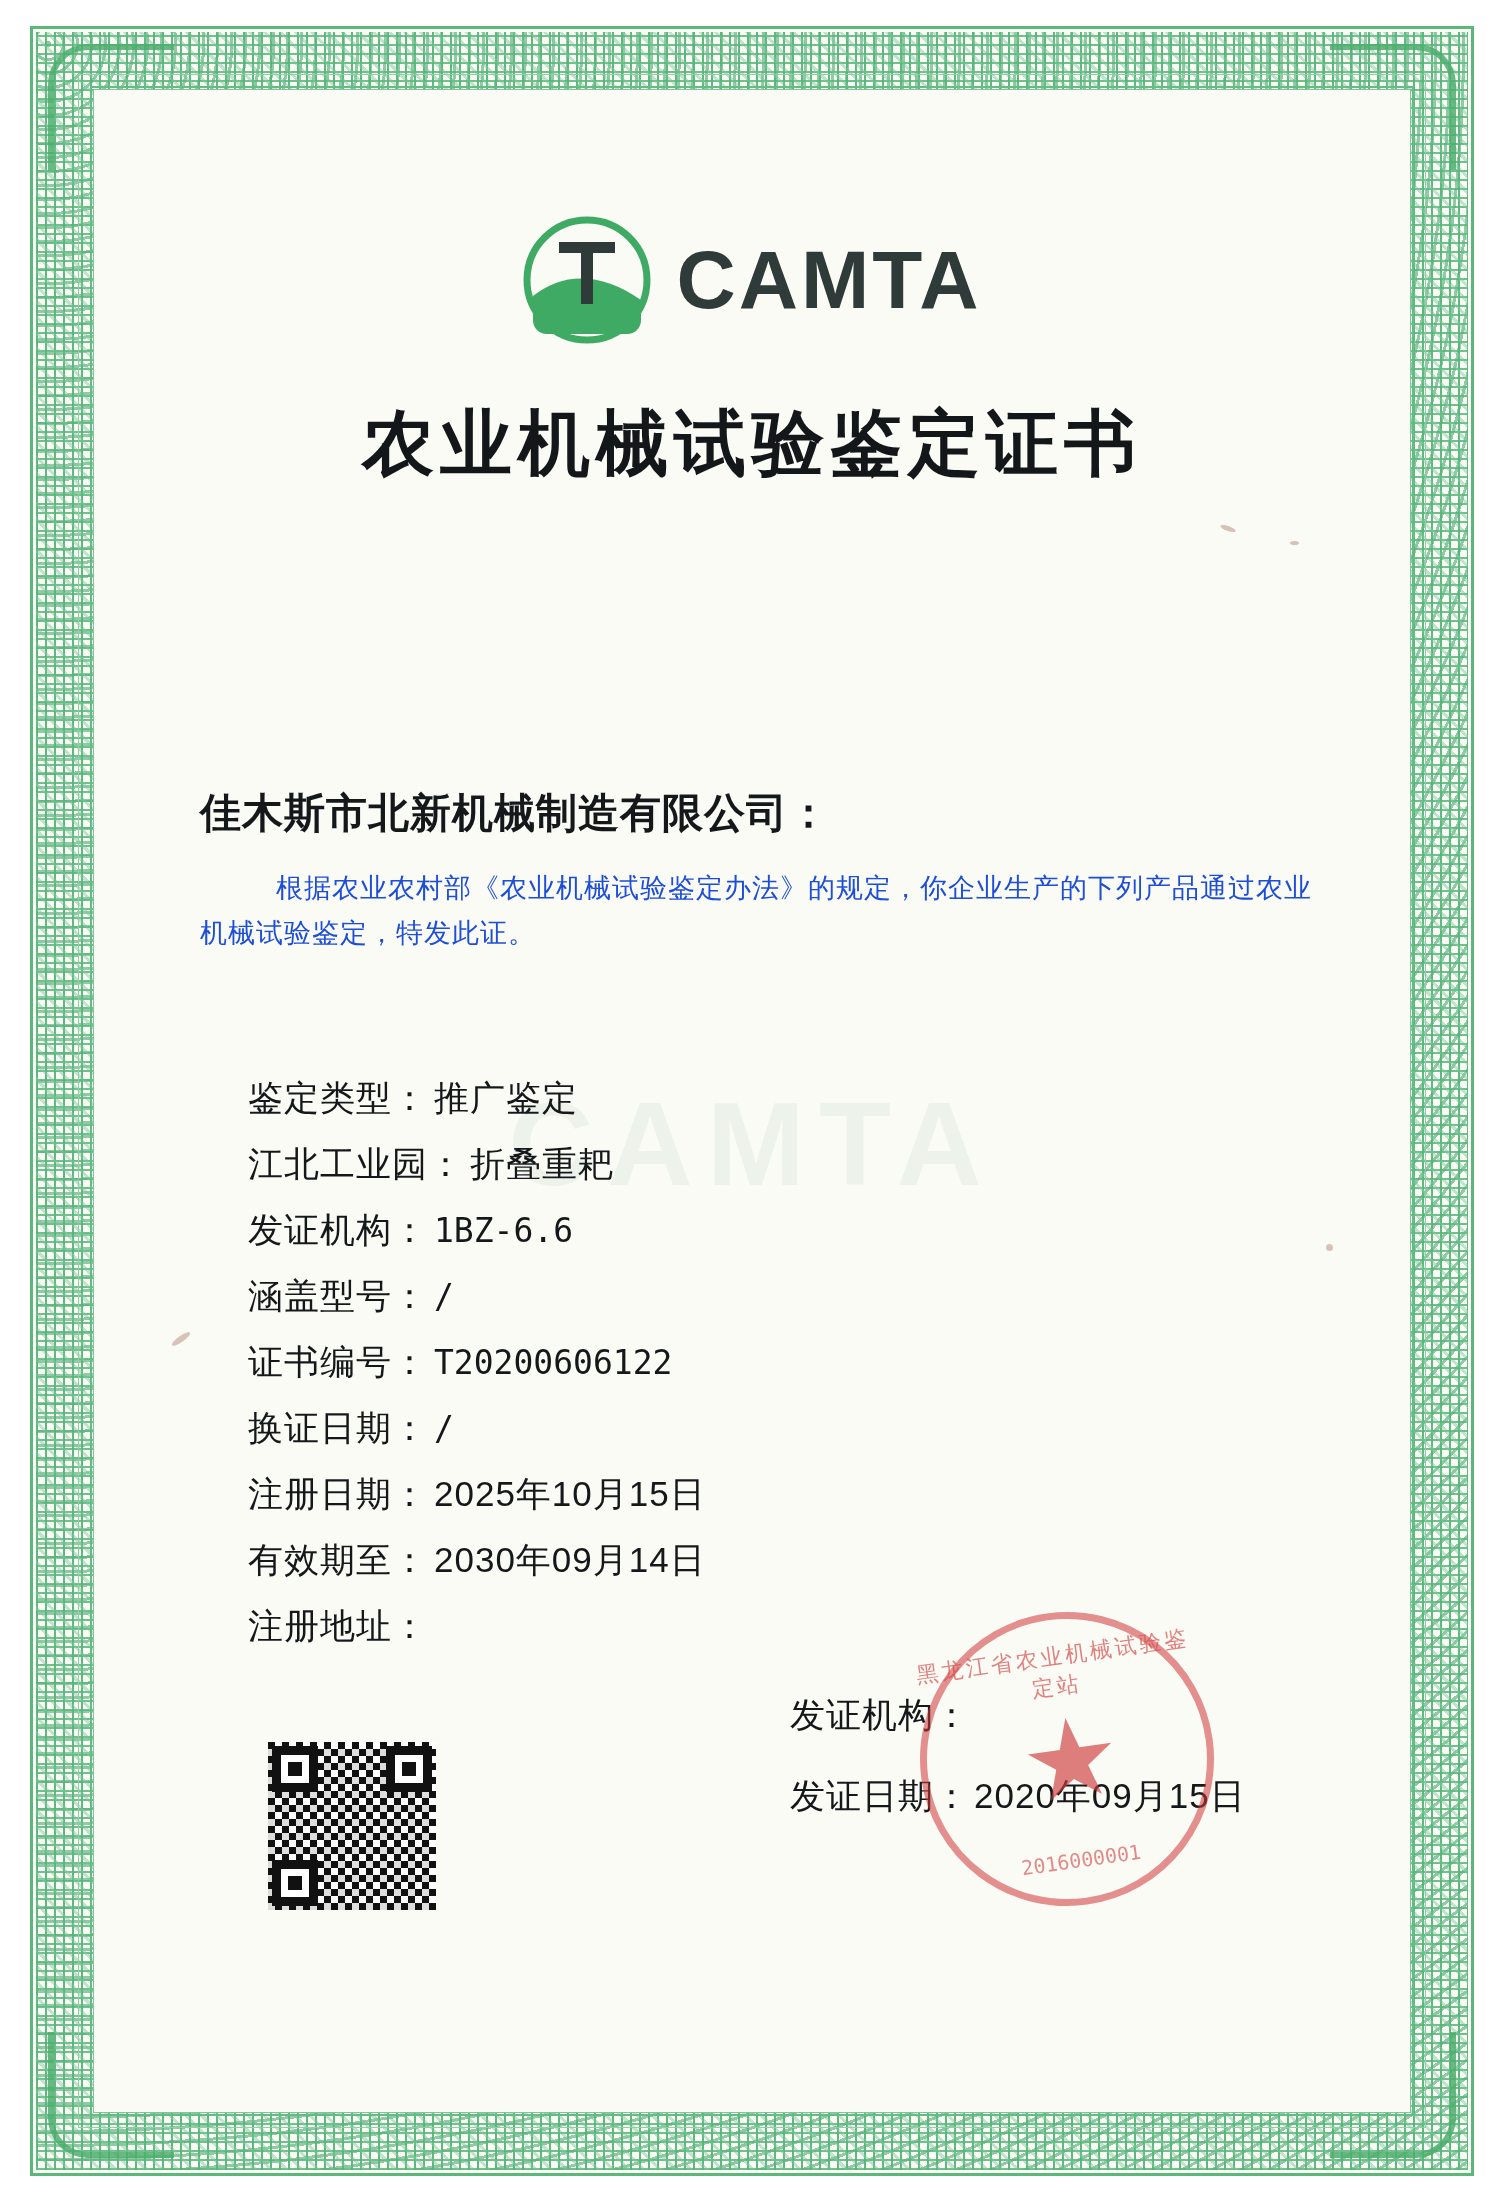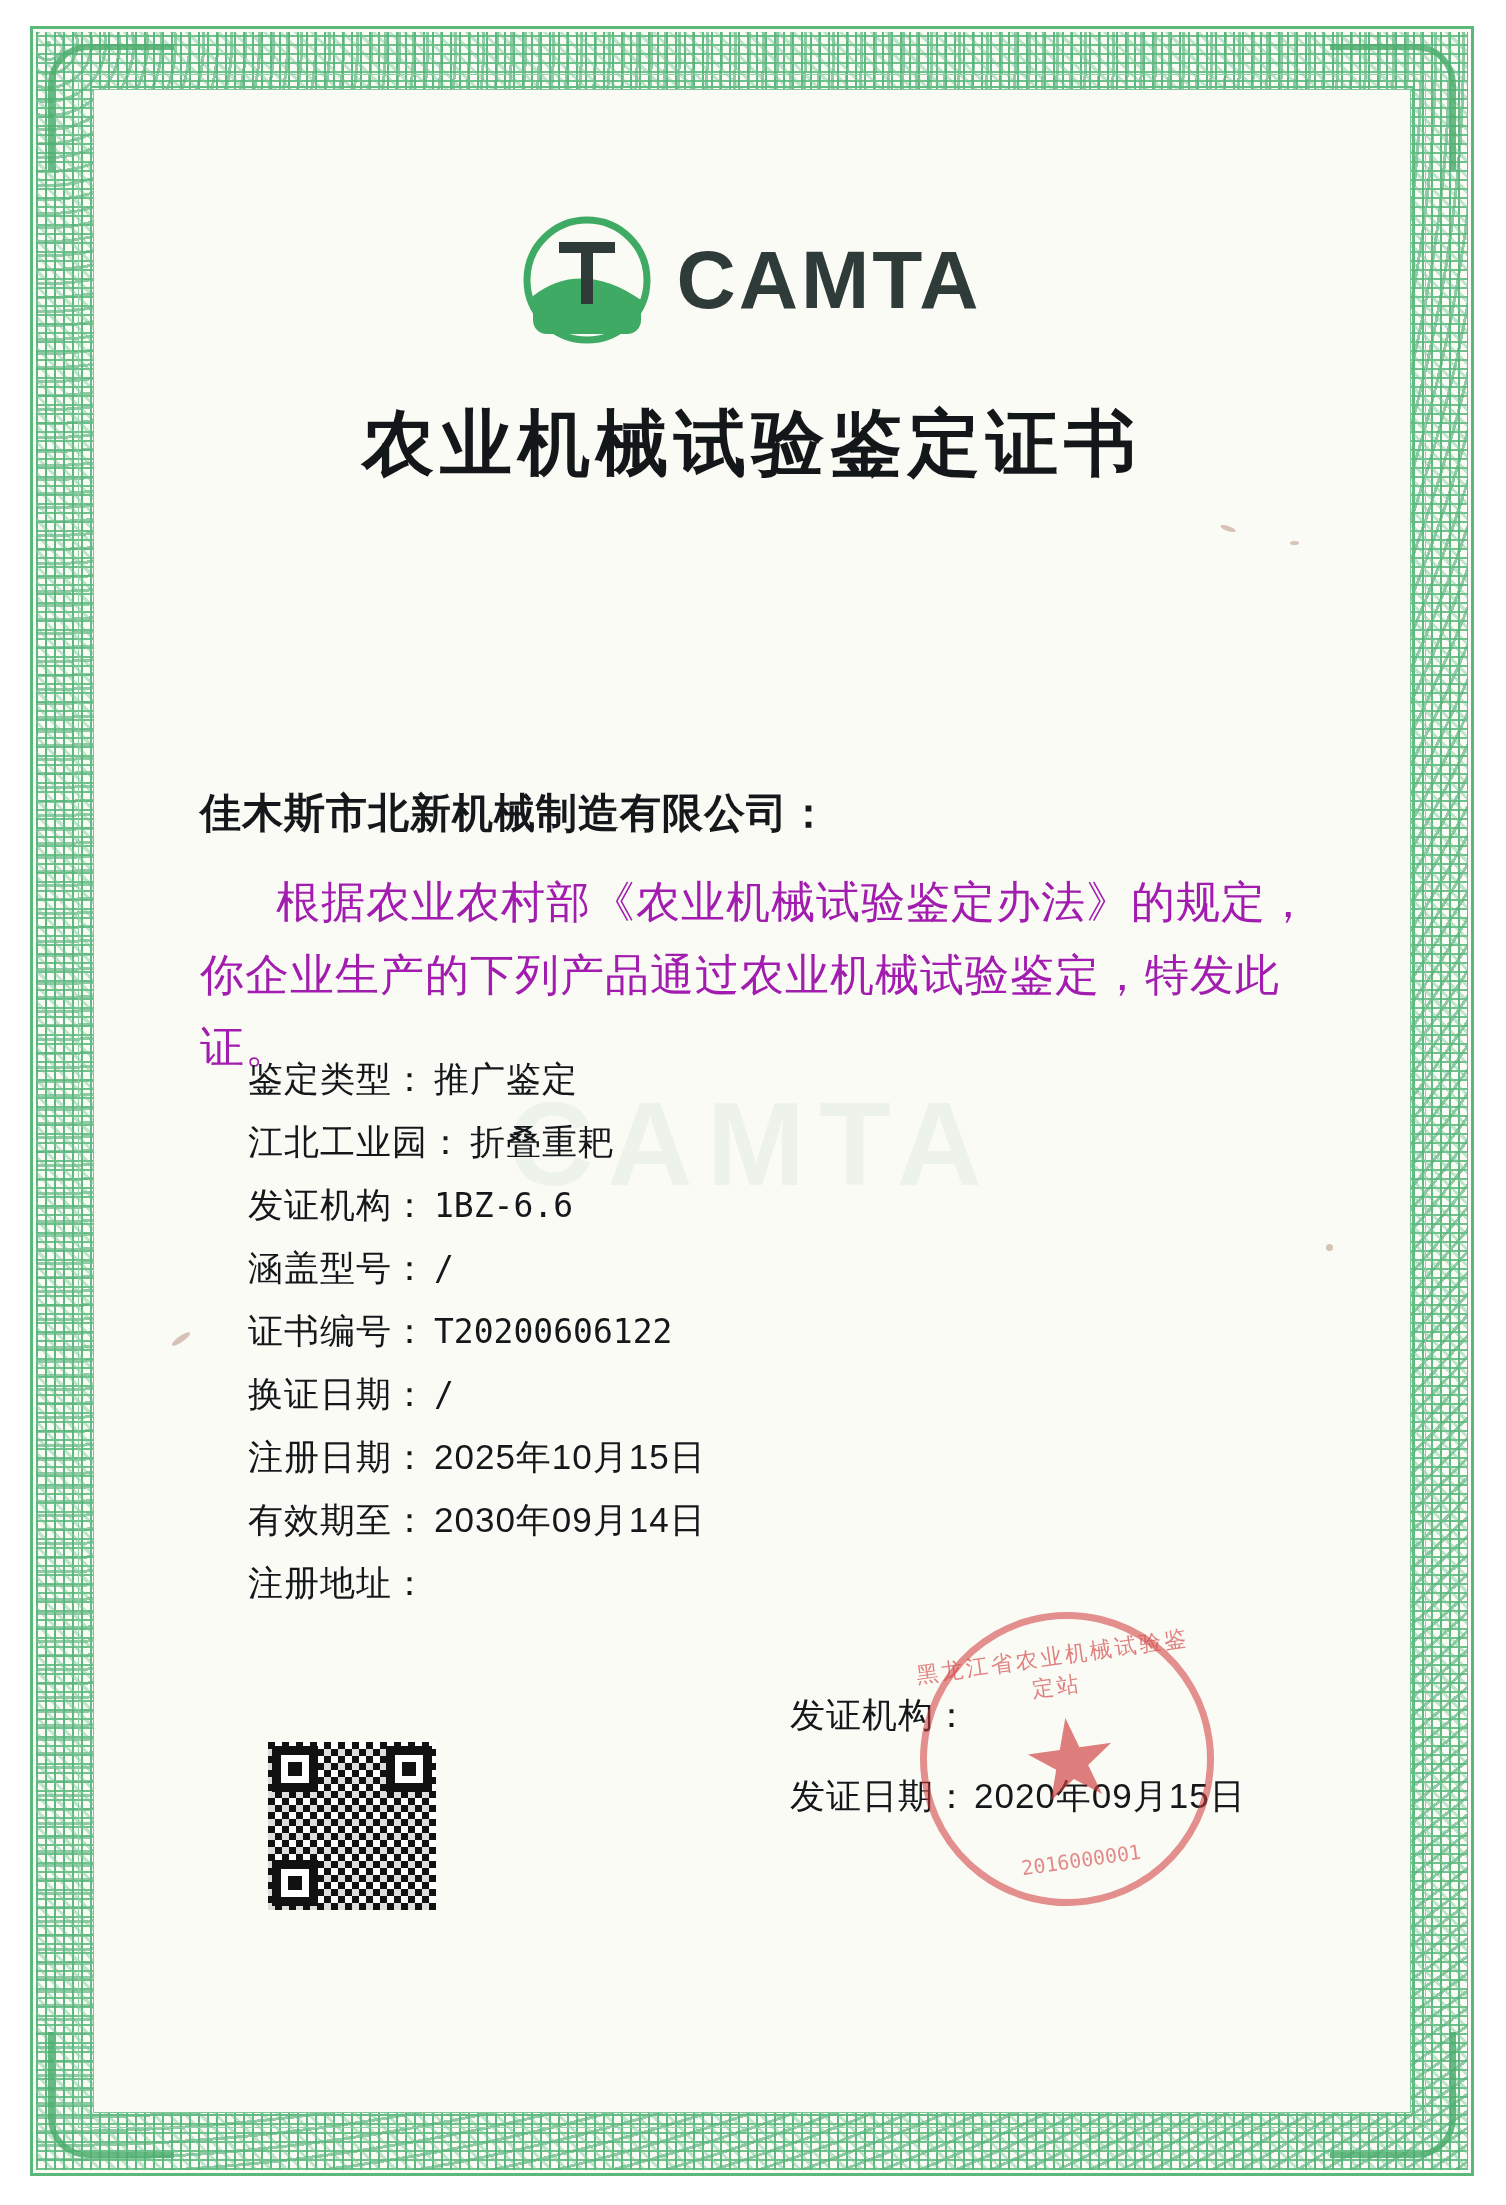--- a/index.html
+++ b/index.html
@@ -165,40 +165,41 @@
     font-size: 41px;
     font-weight: 700;
     color: #15181b;
     letter-spacing: 1px;
   }
   .paragraph {
     position: absolute;
     top: 770px;
     left: 100px;
     width: 1120px;
-    font-size: 44px;
+    font-size: 27px;
     line-height: 1.65;
-    color: #a21caf;
+    color: #1d4ed8;
     text-indent: 76px;
     letter-spacing: 1px;
   }
 
   .fields {
     position: absolute;
     top: 960px;
     left: 148px;
     width: 1100px;
   }
   .field-row {
     display: flex;
     align-items: baseline;
     margin-bottom: 16px;
     font-size: 35px;
     color: #15181b;
     letter-spacing: 1px;
+    margin-top: 19px;
   }
   .field-label {
     white-space: nowrap;
   }
   .field-value {
     margin-left: 6px;
     white-space: nowrap;
   }
   .field-value.mono {
     font-family: "DejaVu Sans Mono", "Liberation Mono", monospace;

